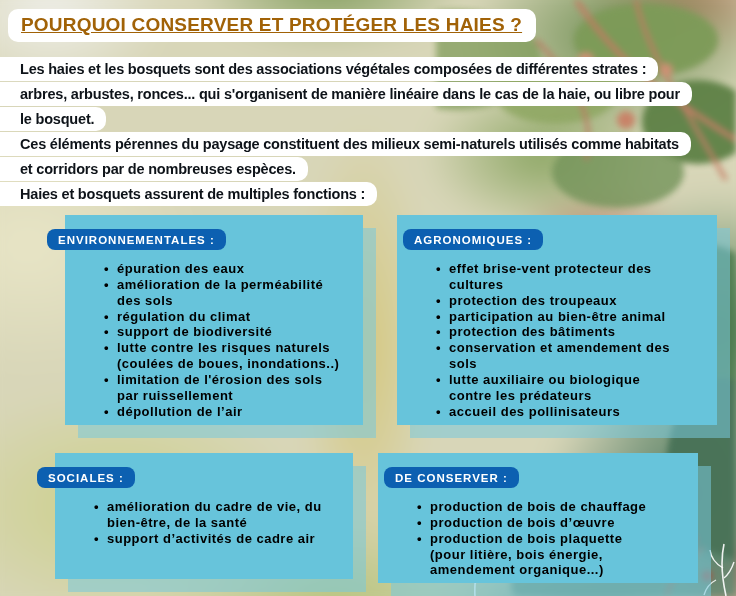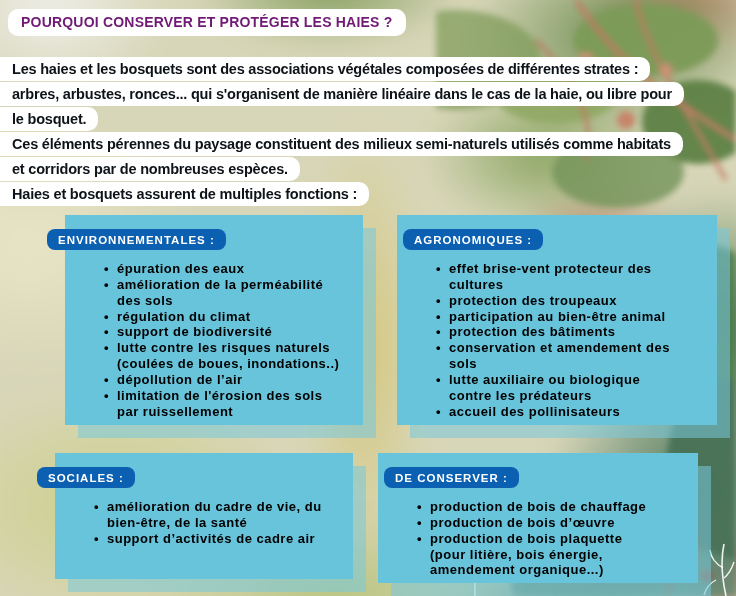--- a/index.html
+++ b/index.html
@@ -40,29 +40,30 @@
   .sprig.corner{ left:696px; top:538px; }
 
   
   .content{ position:absolute; inset:0; z-index:5; }
 
   .title-chip{
     position:absolute; left:8px; top:9px;
     background:#ffffff; border-radius:10px;
     padding:5px 14px 6px 13px;
     white-space:nowrap;
-    font-weight:bold; font-size:14px; letter-spacing:.2px;
-    color:#701a75;
+    font-weight:bold; font-size:19px; letter-spacing:.2px;
+    color:#a16207;
+    text-decoration:underline;
   }
   .intro{ position:absolute; left:0; top:57px; }
   .intro .hl{
     display:block; width:max-content; max-width:722px;
     background:#ffffff;
     border-radius:0 10px 10px 0;
-    padding:3px 12px 3px 12px; margin-bottom:1px;
+    padding:3px 12px 3px 20px; margin-bottom:1px;
     font-weight:bold; font-size:14.5px; line-height:18px;
     letter-spacing:-.2px; color:#0e1319;
   }
 
   .panel{
     position:absolute;
     background:#67c4db;
     box-shadow:13px 13px 0 0 rgba(120,200,220,.55);
   }
   .panel-env { left:65px;  top:215px; width:298px; height:210px; }
@@ -148,23 +149,23 @@
     <div class="panel panel-left panel-env">
       <span class="badge">ENVIRONNEMENTALES :</span>
       <ul class="bullets">
           <li>épuration des eaux</li>
           <li>amélioration de la perméabilité
 des sols</li>
           <li>régulation du climat</li>
           <li>support de biodiversité</li>
           <li>lutte contre les risques naturels
 (coulées de boues, inondations..)</li>
-          <li>dépollution de l’air</li>
           <li>limitation de l'érosion des sols
 par ruissellement</li>
+          <li>dépollution de l’air</li>
         </ul>
     </div>
 
     <div class="panel panel-right panel-agro">
       <span class="badge">AGRONOMIQUES :</span>
       <ul class="bullets">
           <li>effet brise-vent protecteur des
 cultures</li>
           <li>protection des troupeaux</li>
           <li>participation au bien-être animal</li>

